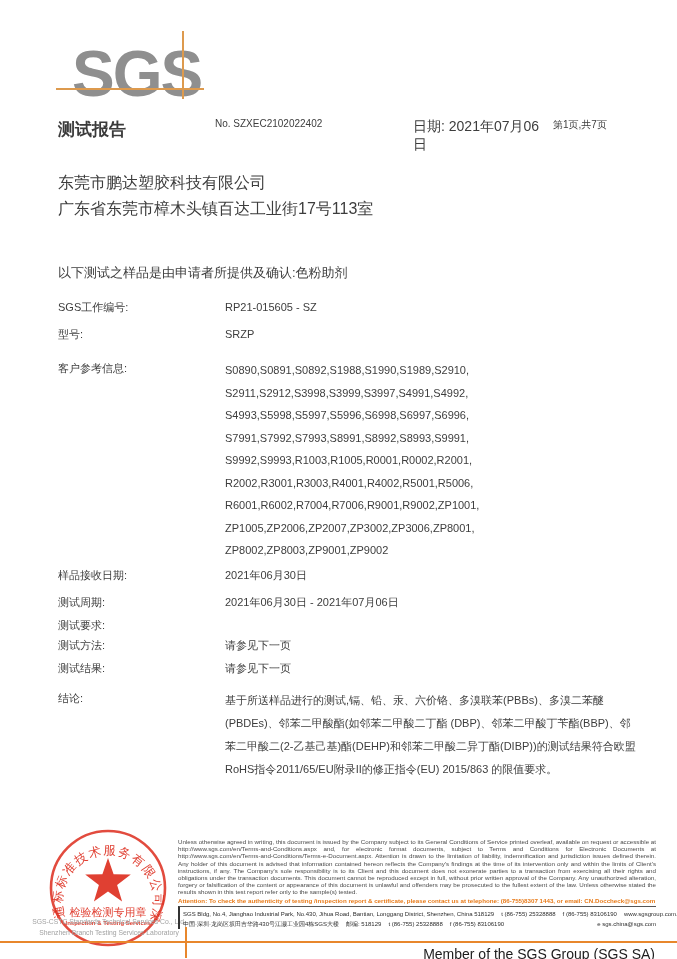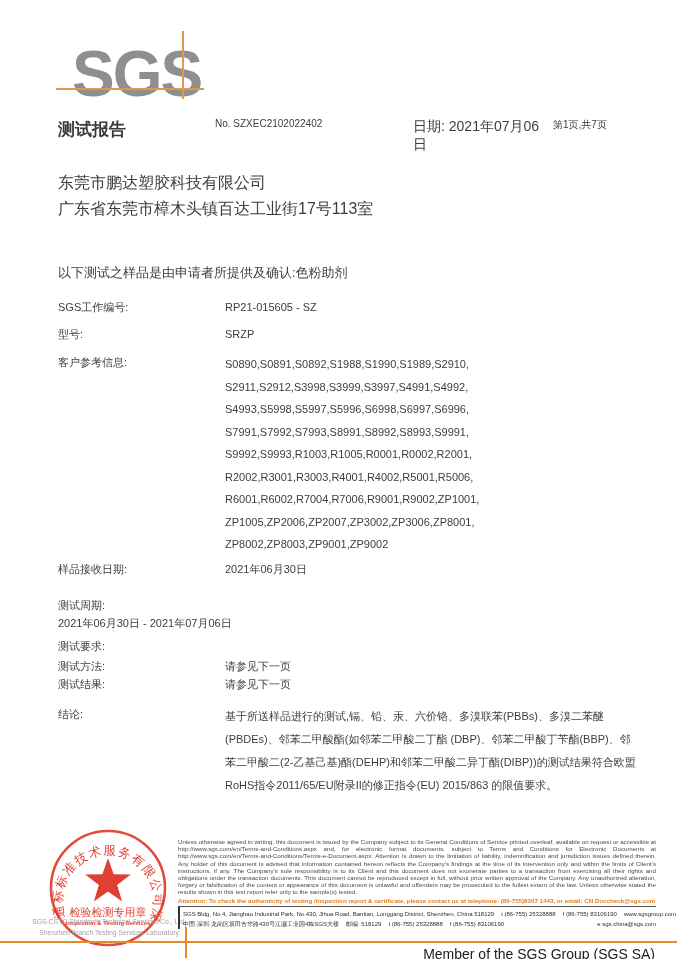--- a/index.html
+++ b/index.html
@@ -25,27 +25,27 @@
   .h-no{width:198px;font-size:10px;}
   .h-date{width:140px;font-size:14px;}
   .h-page{font-size:10px;}
   .company-block{margin-top:16px;font-size:16px;line-height:26px;}
   .intro-line{margin-top:42px;font-size:13px;}
   .kv-row{display:flex;font-size:11px;line-height:18px;}
   .kv-label{width:167px;flex-shrink:0;}
   .kv-value{flex:1;}
   .row-job{margin-top:16px;}
   .row-model{margin-top:9px;}
-  .row-ref{margin-top:10px;}
+  .row-ref{margin-top:16px;}
   .ref-line{line-height:22.5px;}
   .row-received{margin-top:4px;}
-  .row-period{margin-top:18px;flex-direction:column;}
+  .row-period{margin-top:9px;}
   .row-require{margin-top:5px;}
   .row-method{margin-top:2px;align-items:center;}
-  .row-result{align-items:center;}
+  .row-result{margin-top:5px;align-items:center;}
   .row-conclusion{margin-top:12px;}
   .row-conclusion .kv-value{line-height:23px;}
   
   .legal-block{
     position:absolute;left:178px;top:838px;width:478px;
     font-size:6.2px;line-height:7.2px;text-align:justify;color:#4a4a4a;
   }
   .attention-text{
     margin-top:1px;color:#e87a18;font-weight:bold;text-align:left;
   }

